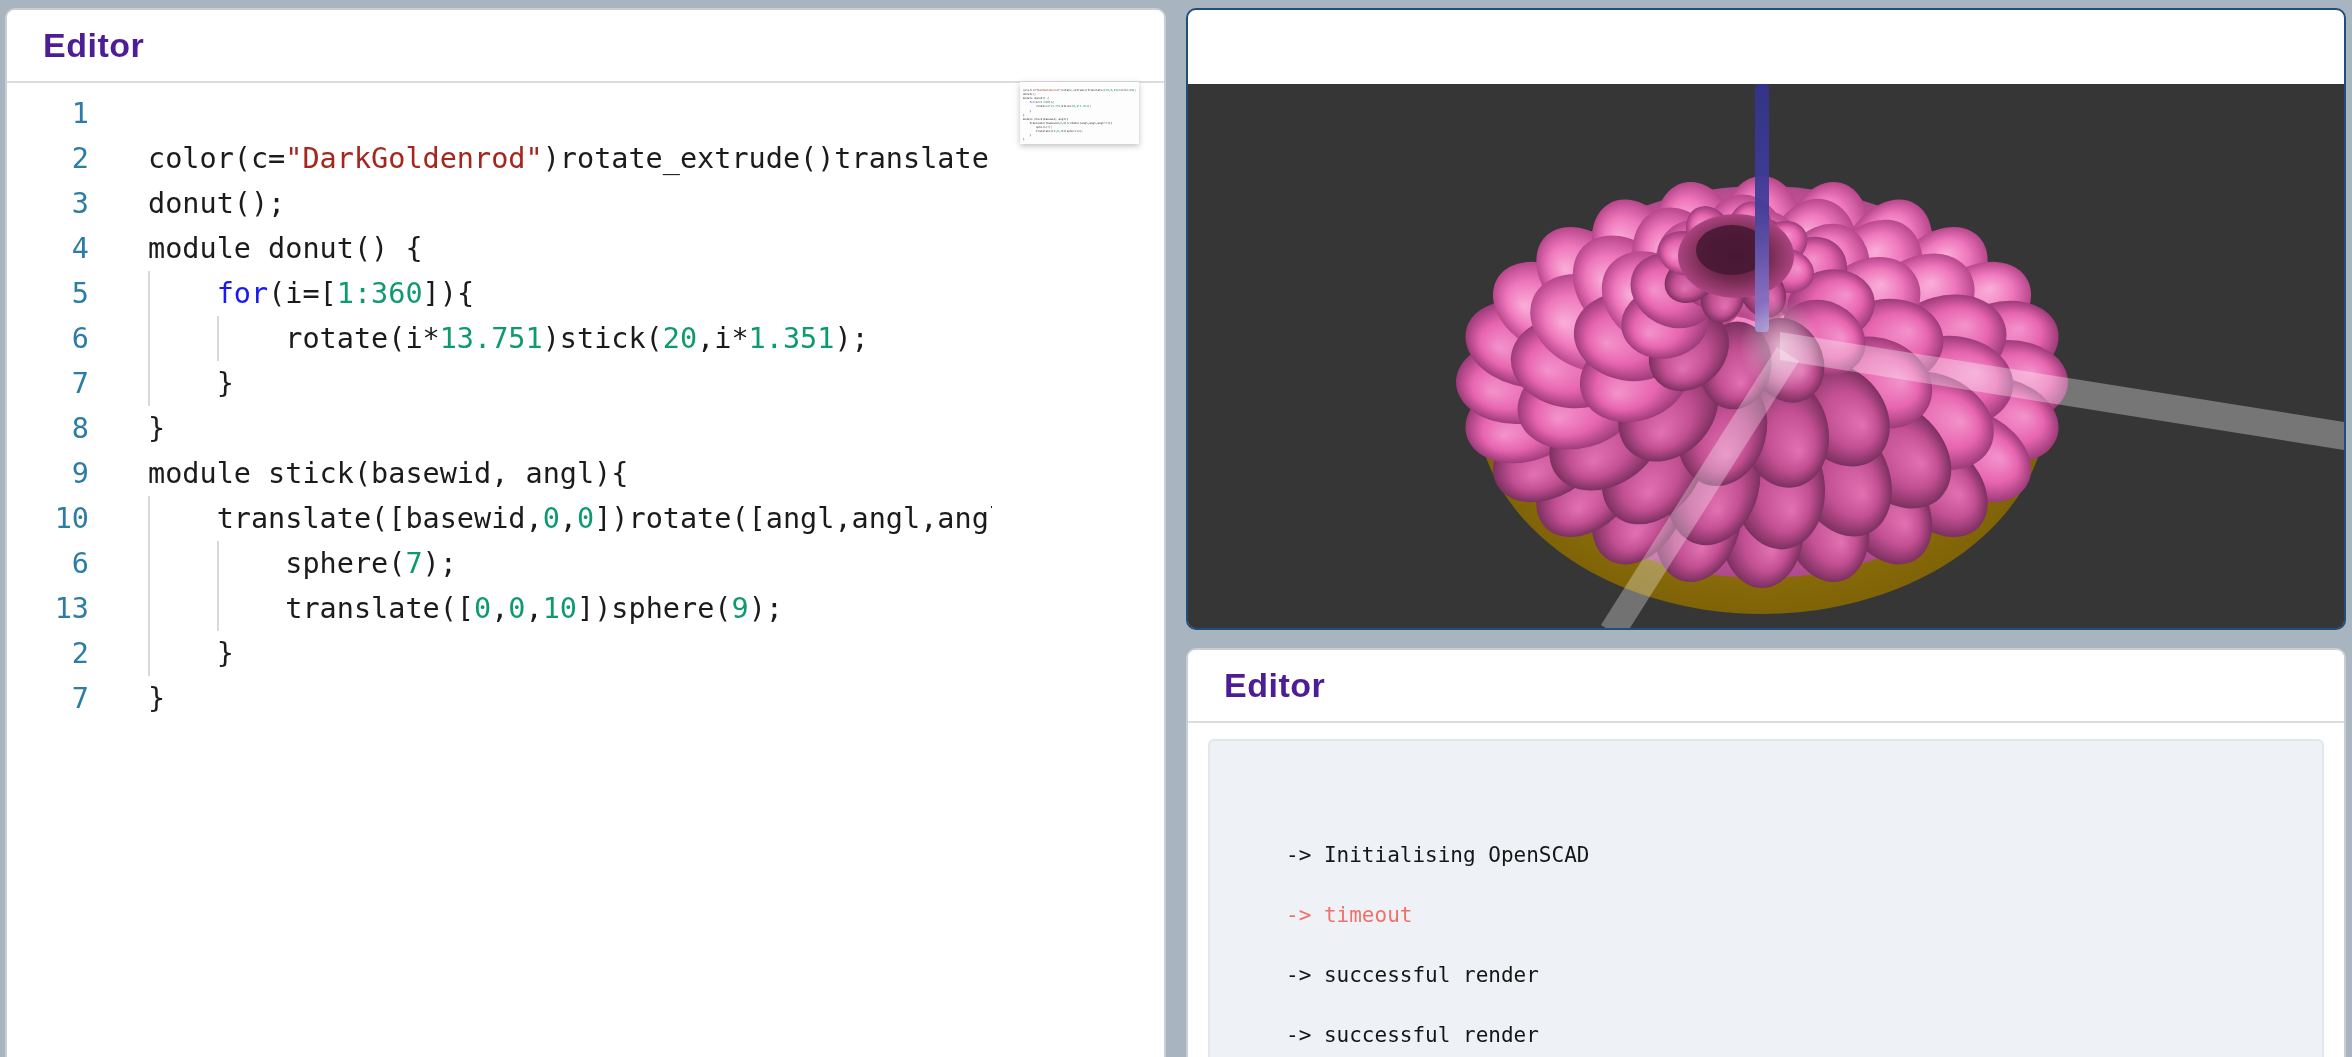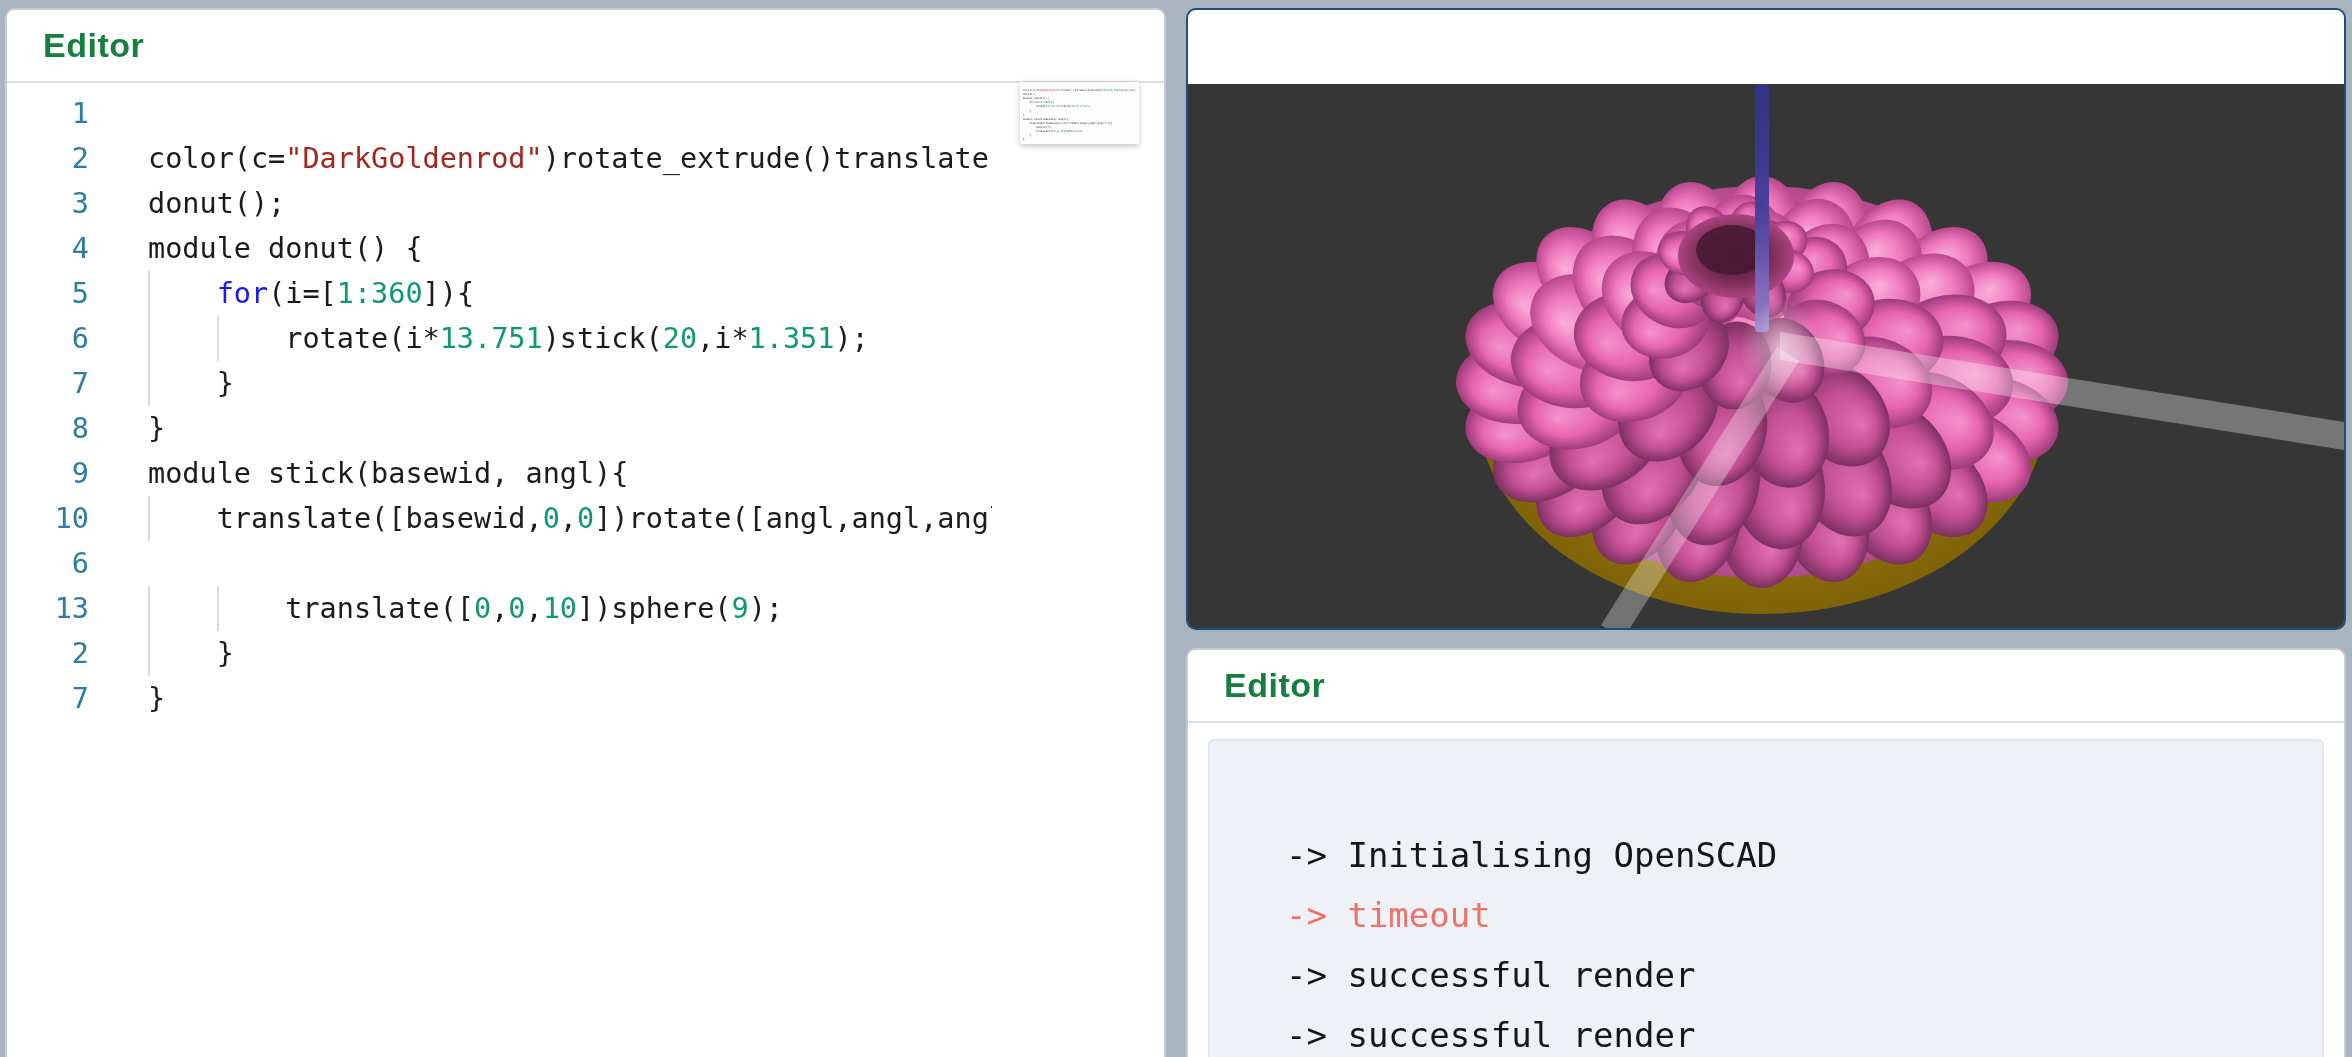--- a/index.html
+++ b/index.html
@@ -6,21 +6,21 @@
   body{width:2352px;height:1057px;overflow:hidden;position:relative;
        font-family:"Liberation Sans",sans-serif;}
   .panel{position:absolute;background:#ffffff;border:2px solid #c9ced4;
          border-radius:10px;overflow:hidden;box-sizing:border-box;}
   #editor-panel{left:5px;top:8px;width:1161px;height:1080px;}
   #viewer-panel{left:1186px;top:8px;width:1160px;height:622px;border-color:#234e7c;}
   #console-panel{left:1186px;top:648px;width:1160px;height:460px;}
   .panel-header{height:71px;border-bottom:2px solid #dadcde;display:flex;
                 align-items:center;padding-left:36px;background:#fff;}
   #viewer-panel .panel-header{border-bottom:3px solid #234e7c;}
-  .panel-title{font-size:34px;font-weight:bold;color:#15803d;letter-spacing:0.5px;}
+  .panel-title{font-size:34px;font-weight:bold;color:#4c1d95;letter-spacing:0.5px;}
 
   
   #code-area{position:relative;padding-top:8px;}
   .code-line{display:flex;height:45px;width:985px;overflow:hidden;
              font-family:"DejaVu Sans Mono",monospace;font-size:28.5px;line-height:45px;}
   .gutter{width:82px;text-align:right;flex:none;}
   .code-text{white-space:pre;position:relative;padding-left:59px;flex:none;}
   .guide{position:absolute;top:0;bottom:0;border-left:2px solid #d9d9d9;}
   #minimap{position:absolute;top:72px;left:1013px;width:116px;height:60px;
            background:#fdfdfd;box-shadow:0 2px 6px rgba(0,0,0,0.25);
@@ -29,21 +29,21 @@
              line-height:4.1px;height:4.1px;white-space:pre;}
 
   
   #viewer-canvas{position:absolute;left:0;right:0;top:74px;bottom:0;background:#363636;}
   #viewer-canvas svg{display:block;width:100%;height:100%;}
 
   
   #console-box{margin:16px 20px 0 20px;height:520px;background:#eef2f6;
                border:2px solid #e0e7ed;border-radius:6px;box-sizing:border-box;
                padding:84px 0 0 76px;}
-  .console-line{font-family:"DejaVu Sans Mono",monospace;font-size:34px;
+  .console-line{font-family:"DejaVu Sans Mono",monospace;font-size:21px;
                 line-height:60px;white-space:pre;}
 </style>
 </head>
 <body>
 
 <div class="panel" id="editor-panel">
   <div class="panel-header">
     <span class="panel-title">Editor</span>
   </div>
   <div id="code-area">
@@ -82,20 +82,21 @@
       <div class="code-line">
         <span class="gutter" style="color: rgb(44, 124, 166);">9</span>
         <span class="code-text"><span style="color: rgb(27, 27, 27);">module stick(basewid, angl){</span></span>
       </div>
       <div class="code-line">
         <span class="gutter" style="color: rgb(44, 124, 166);">10</span>
         <span class="code-text"><span class="guide" style="left: calc(0ch + 59px);"></span><span style="color: rgb(27, 27, 27);">    translate([basewid,</span><span style="color: rgb(13, 154, 110);">0</span><span style="color: rgb(27, 27, 27);">,</span><span style="color: rgb(13, 154, 110);">0</span><span style="color: rgb(27, 27, 27);">])rotate([angl,angl,angl*</span></span>
       </div>
       <div class="code-line">
         <span class="gutter" style="color: rgb(44, 124, 166);">6</span>
+        <span class="code-text"><span class="guide" style="left: calc(0ch + 59px);"></span><span class="guide" style="left: calc(4ch + 59px);"></span><span style="color: rgb(27, 27, 27);">        sphere(</span><span style="color: rgb(13, 154, 110);">7</span><span style="color: rgb(27, 27, 27);">);</span></span>
       </div>
       <div class="code-line">
         <span class="gutter" style="color: rgb(44, 124, 166);">13</span>
         <span class="code-text"><span class="guide" style="left: calc(0ch + 59px);"></span><span class="guide" style="left: calc(4ch + 59px);"></span><span style="color: rgb(27, 27, 27);">        translate([</span><span style="color: rgb(13, 154, 110);">0</span><span style="color: rgb(27, 27, 27);">,</span><span style="color: rgb(13, 154, 110);">0</span><span style="color: rgb(27, 27, 27);">,</span><span style="color: rgb(13, 154, 110);">10</span><span style="color: rgb(27, 27, 27);">])sphere(</span><span style="color: rgb(13, 154, 110);">9</span><span style="color: rgb(27, 27, 27);">);</span></span>
       </div>
       <div class="code-line">
         <span class="gutter" style="color: rgb(44, 124, 166);">2</span>
         <span class="code-text"><span class="guide" style="left: calc(0ch + 59px);"></span><span style="color: rgb(27, 27, 27);">    }</span></span>
       </div>
       <div class="code-line">

